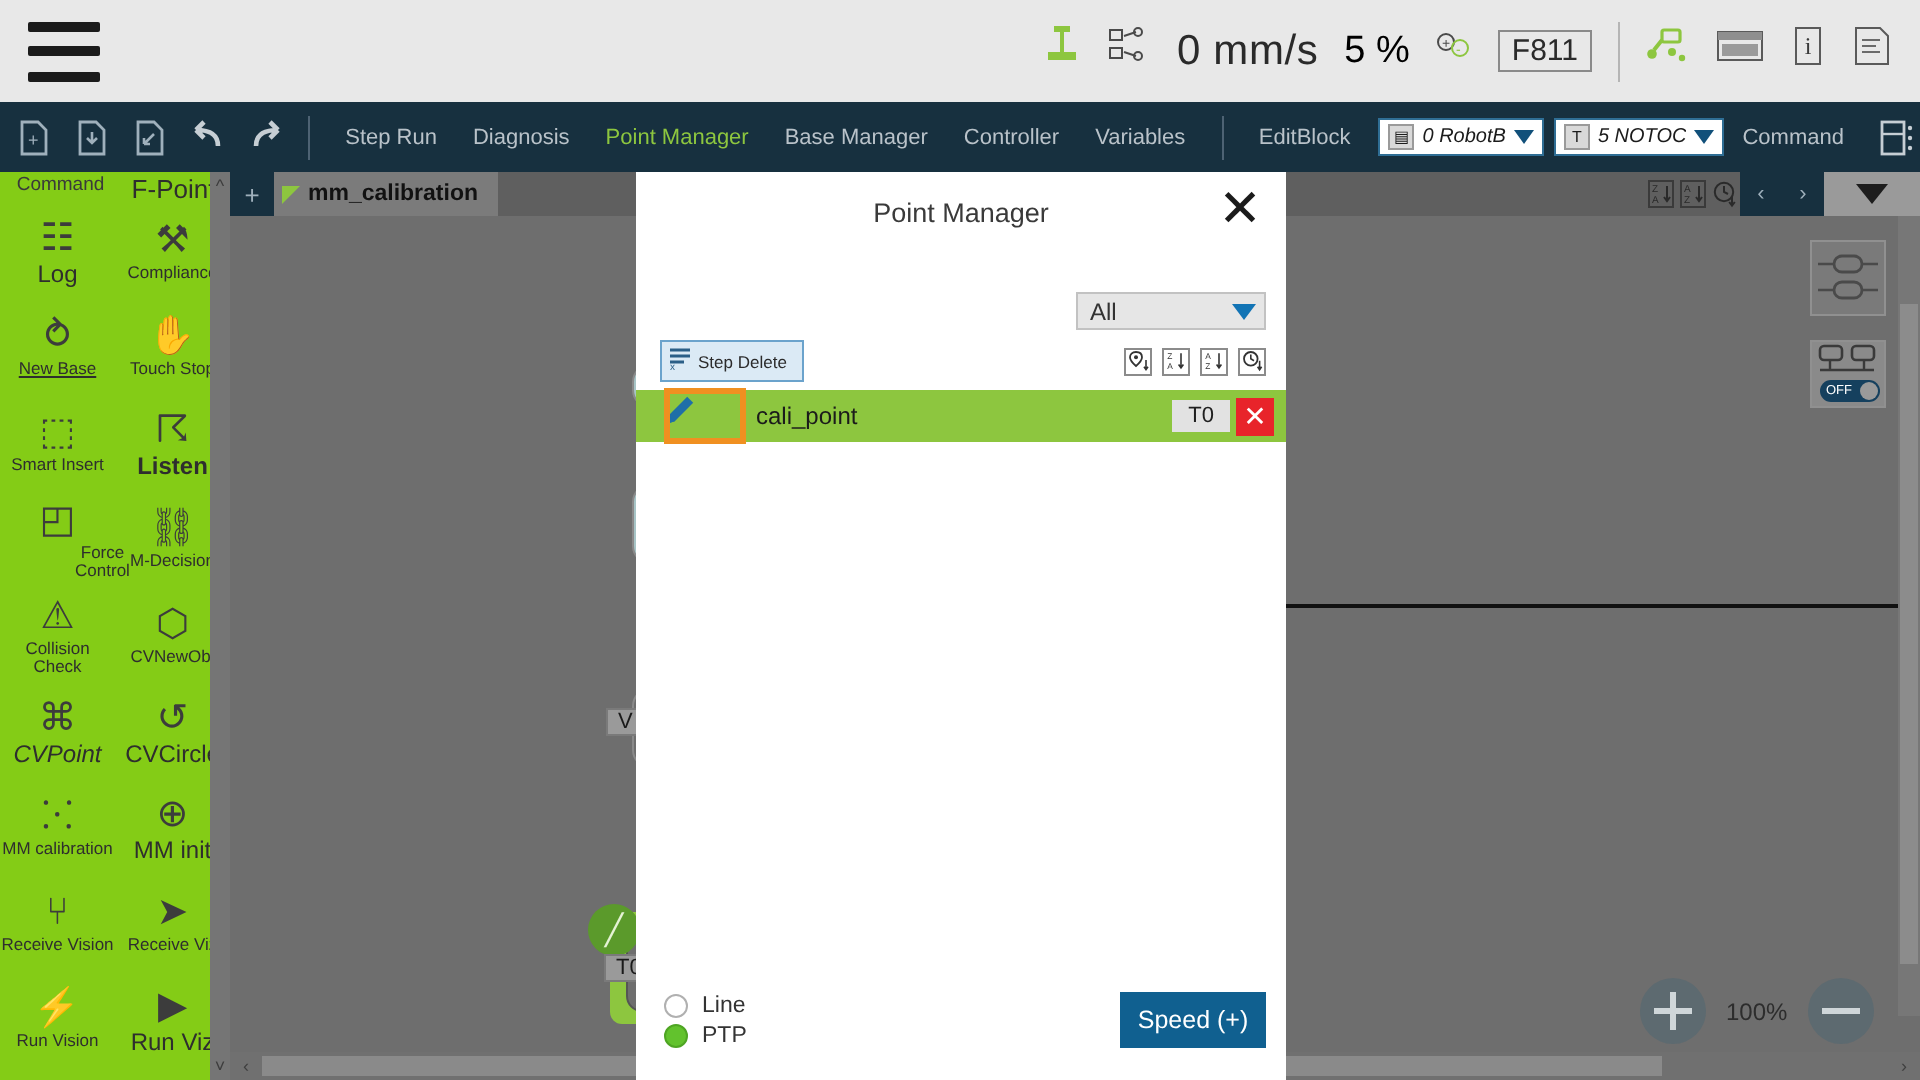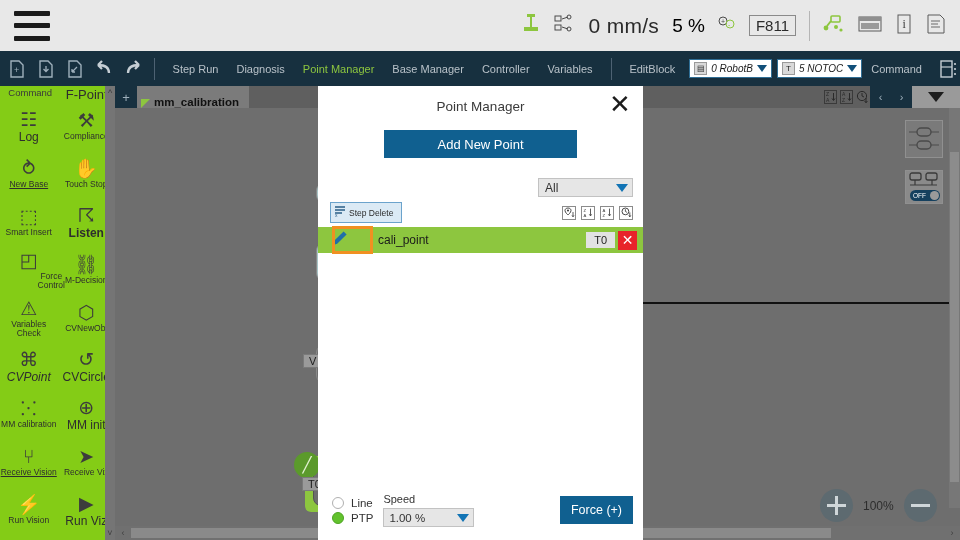--- a/index.html
+++ b/index.html
@@ -69,21 +69,21 @@
     background: #757575; }
   .sb-scroll .ar { color: #3d3d3d; font-size: 9px; text-align: center; }
 
   
   .canvas { position: absolute; left: 115px; top: 86px; width: 845px; height: 454px;
     background: #6e6e6e; overflow: hidden; }
   .tabstrip { position: absolute; left: 115px; top: 86px; width: 845px; height: 22px;
     background: #5f5f5f; display: flex; align-items: stretch; }
   .tab-plus { width: 22px; background: #17303f; color: #9fb0bc;
     display: flex; align-items: center; justify-content: center; font-size: 13px; }
-  .tab { background: #7b7b7b; display: flex; align-items: flex-end; gap: 4px;
+  .tab { background: #7b7b7b; display: flex; align-items: center; gap: 4px;
     padding: 0 10px 0 4px; font-size: 11.5px; color: #111; font-weight: bold; }
   .tab .flag { width: 0; height: 0; border-left: 9px solid #8dc63f;
     border-bottom: 9px solid transparent; border-top: 0; }
   .tabstrip .right { margin-left: auto; display: flex; align-items: center; }
   .ts-ico { width: 16px; height: 18px; display: flex; align-items: center;
     justify-content: center; color: #2e2e2e; font-size: 9px; }
   .ts-nav { width: 21px; height: 22px; background: #17303f; color: #9fb0bc;
     display: flex; align-items: center; justify-content: center; font-size: 11px; }
   .ts-caret { width: 48px; height: 22px; background: #9a9a9a;
     display: flex; align-items: center; justify-content: center; }
@@ -352,21 +352,21 @@
         <div class="sb-cell">
           <div class="gl" style="font-size: 19px;">◰</div>
           <div class="lb" style="font-size: 8.5px; margin-left: 45px;">Force Control</div>
         </div>
         <div class="sb-cell">
           <div class="gl" style="font-size: 19px;">⛓</div>
           <div class="lb" style="font-size: 8.5px;">M-Decision</div>
         </div>
         <div class="sb-cell">
           <div class="gl" style="font-size: 19px;">⚠</div>
-          <div class="lb" style="font-size: 8.5px;">Variables Check</div>
+          <div class="lb" style="font-size: 8.5px;">Collision Check</div>
         </div>
         <div class="sb-cell">
           <div class="gl" style="font-size: 19px;">⬡</div>
           <div class="lb" style="font-size: 8.5px;">CVNewObj</div>
         </div>
         <div class="sb-cell">
           <div class="gl" style="font-size: 19px;">⌘</div>
           <div class="lb" style="font-size: 12px; font-style: italic;">CVPoint</div>
         </div>
         <div class="sb-cell">
@@ -376,21 +376,21 @@
         <div class="sb-cell">
           <div class="gl" style="font-size: 19px;">⁙</div>
           <div class="lb" style="font-size: 8.5px;">MM calibration</div>
         </div>
         <div class="sb-cell">
           <div class="gl" style="font-size: 19px;">⊕</div>
           <div class="lb" style="font-size: 12px;">MM init</div>
         </div>
         <div class="sb-cell">
           <div class="gl" style="font-size: 19px;">⑂</div>
-          <div class="lb" style="font-size: 8.5px; text-decoration: underline;">Receive Vision</div>
+          <div class="lb" style="font-size: 8.5px;">Receive Vision</div>
         </div>
         <div class="sb-cell">
           <div class="gl" style="font-size: 19px;">➤</div>
           <div class="lb" style="font-size: 8.5px;">Receive Viz</div>
         </div>
         <div class="sb-cell">
           <div class="gl" style="font-size: 19px;">⚡</div>
           <div class="lb" style="font-size: 8.5px;">Run Vision</div>
         </div>
         <div class="sb-cell">
@@ -516,21 +516,20 @@
     <div class="a">‹</div>
     <div class="thumb"></div>
     <div class="a" style="position:absolute;right:0">›</div>
   </div>
 
   <div class="modal">
     <div class="m-head">
       <div class="m-title">Point Manager</div>
       <div class="m-close">✕</div>
     </div>
-    <div class="m-add">Add New Point</div>
 
     <div class="m-filterrow">
       <div class="m-select">
         <span>All</span>
         <i></i>
       </div>
     </div>
 
     <div class="m-toolrow">
       <div class="m-batch">
@@ -595,24 +594,17 @@
       <div class="m-radios">
         <div class="m-radio">
           <span class="dot"></span>
           <span>Line</span>
         </div>
         <div class="m-radio on">
           <span class="dot"></span>
           <span>PTP</span>
         </div>
       </div>
-      <div class="m-speed">
-        <div class="lbl">Speed</div>
-        <div class="sel">
-          <span>1.00 %</span>
-          <i></i>
-        </div>
-      </div>
-      <div class="m-move">Force (+)</div>
+      <div class="m-move">Speed (+)</div>
     </div>
   </div>
 
 </div>
 
 </body></html>

